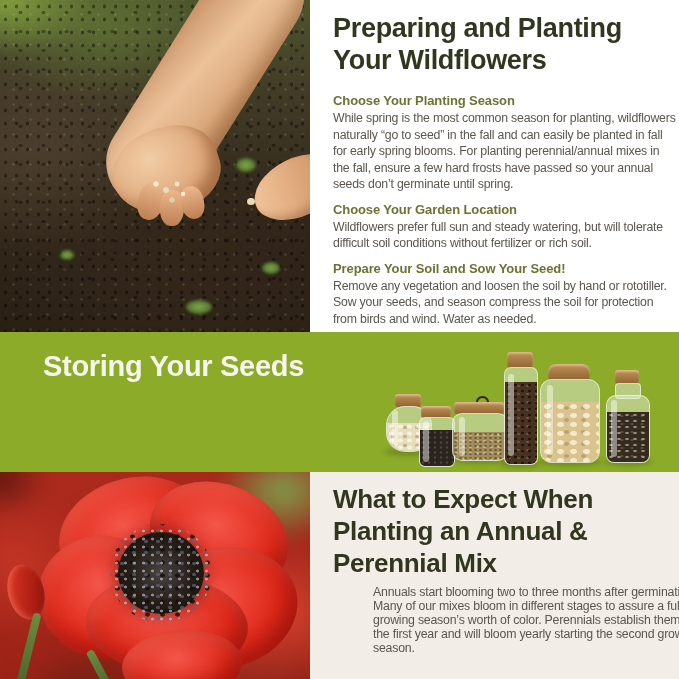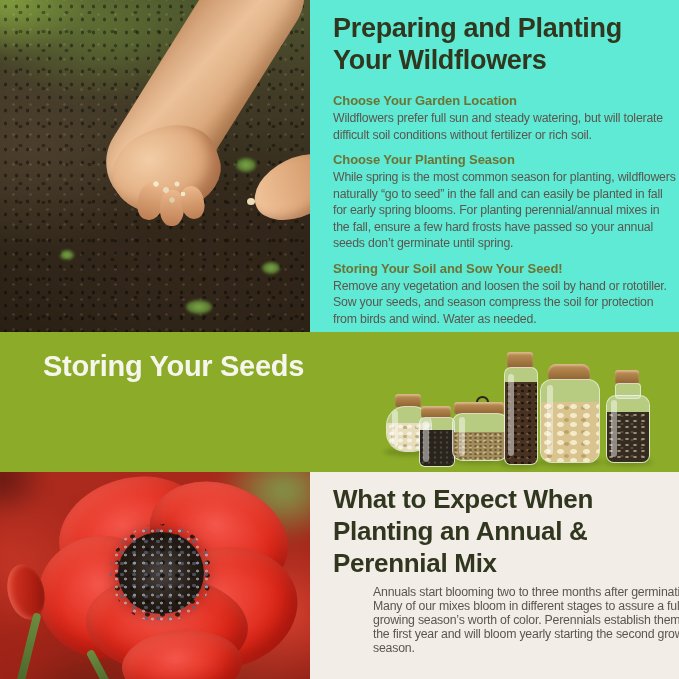--- a/index.html
+++ b/index.html
@@ -49,21 +49,21 @@
       radial-gradient(circle at 22px 24px, #dccfa9 2.4px, transparent 3px),
       radial-gradient(circle at 33px 18px, #f3e9cb 2px, transparent 2.6px);}
   .hand2{position:absolute;left:252px;top:158px;width:92px;height:58px;border-radius:50%;
     transform:rotate(-26deg);
     background:linear-gradient(100deg,#efc096 10%,#d59c6e 70%,#b57c50);
     box-shadow:inset -6px -6px 10px rgba(110,55,25,.35);}
   .hand2-seed{position:absolute;left:247px;top:198px;width:8px;height:7px;border-radius:50%;
     background:#e9dcb6;}
 
   
-  .panel-top{left:310px;top:0;width:369px;height:396px;background:#5eead4;}
+  .panel-top{left:310px;top:0;width:369px;height:396px;background:#ffffff;}
   .top-title{position:absolute;left:23px;top:12px;width:340px;
     font-size:27px;line-height:32px;font-weight:bold;color:#31371f;letter-spacing:-0.3px;}
   .top-sections{position:absolute;left:23px;top:84px;width:345px;}
   .sub-heading{font-size:13px;font-weight:bold;color:#6d7334;margin:9px 0 2px;letter-spacing:-0.1px;}
   .body-text{font-size:12.3px;line-height:16.5px;color:#5b564e;letter-spacing:-0.2px;}
 
   
   .band{left:0;top:332px;width:679px;height:168px;background:#8cab29;overflow:hidden;}
   .band-title{position:absolute;left:43px;top:18px;font-size:29px;font-weight:bold;
     color:#f7f6ee;letter-spacing:-0.3px;}
@@ -143,29 +143,29 @@
     <div class="finger f3"></div>
     <div class="seeds-cluster"></div>
     <div class="hand2"></div>
     <div class="hand2-seed"></div>
   </div>
 
   <div class="abs panel-top">
     <div class="top-title">Preparing and Planting Your Wildflowers</div>
     <div class="top-sections">
       <div>
+        <div class="sub-heading">Choose Your Planting Season</div>
+        <div class="body-text">While spring is the most common season for planting, wildflowers naturally “go to seed” in the fall and can easily be planted in fall for early spring blooms. For planting perennial/annual mixes in the fall, ensure a few hard frosts have passed so your annual seeds don’t germinate until spring.</div>
+      </div>
+      <div>
         <div class="sub-heading">Choose Your Garden Location</div>
         <div class="body-text">Wildflowers prefer full sun and steady watering, but will tolerate difficult soil conditions without fertilizer or rich soil.</div>
       </div>
       <div>
-        <div class="sub-heading">Choose Your Planting Season</div>
-        <div class="body-text">While spring is the most common season for planting, wildflowers naturally “go to seed” in the fall and can easily be planted in fall for early spring blooms. For planting perennial/annual mixes in the fall, ensure a few hard frosts have passed so your annual seeds don’t germinate until spring.</div>
-      </div>
-      <div>
-        <div class="sub-heading">Storing Your Soil and Sow Your Seed!</div>
+        <div class="sub-heading">Prepare Your Soil and Sow Your Seed!</div>
         <div class="body-text">Remove any vegetation and loosen the soil by hand or rototiller. Sow your seeds, and season compress the soil for protection from birds and wind. Water as needed.</div>
       </div>
     </div>
   </div>
 
   <div class="abs band">
     <div class="band-title">Storing Your Seeds</div>
 
     <div class="jar-shadow" style="left:384px;top:116px;width:50px;"></div>
     <div class="jar-shadow" style="left:450px;top:124px;width:60px;"></div>

